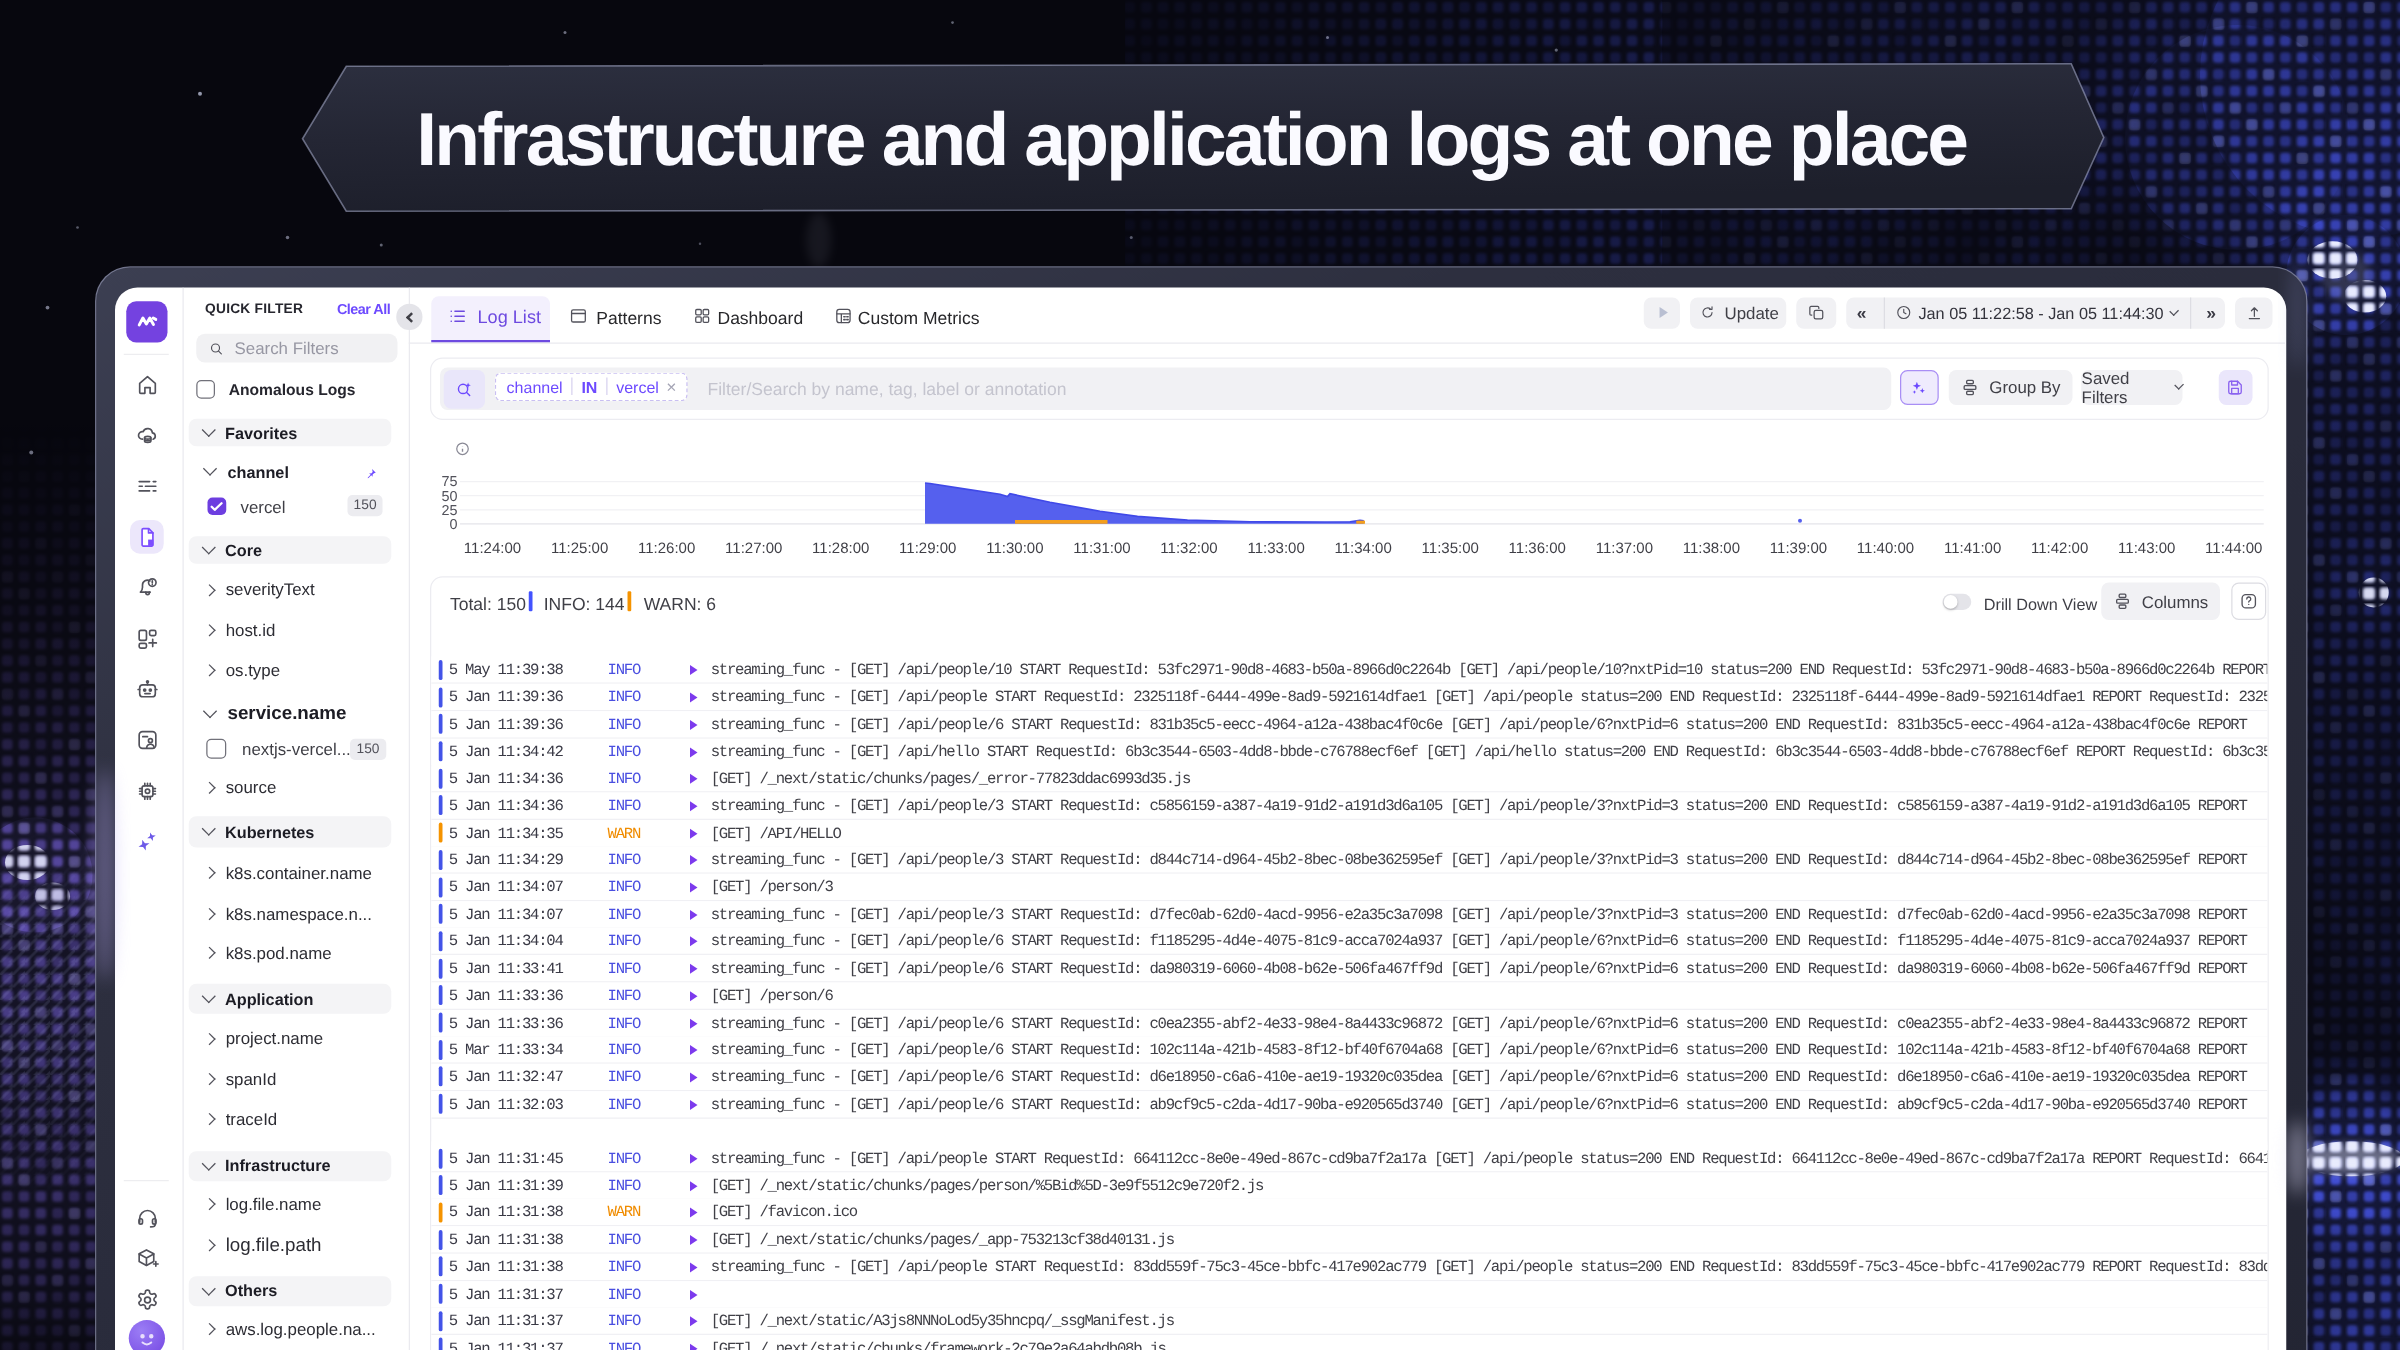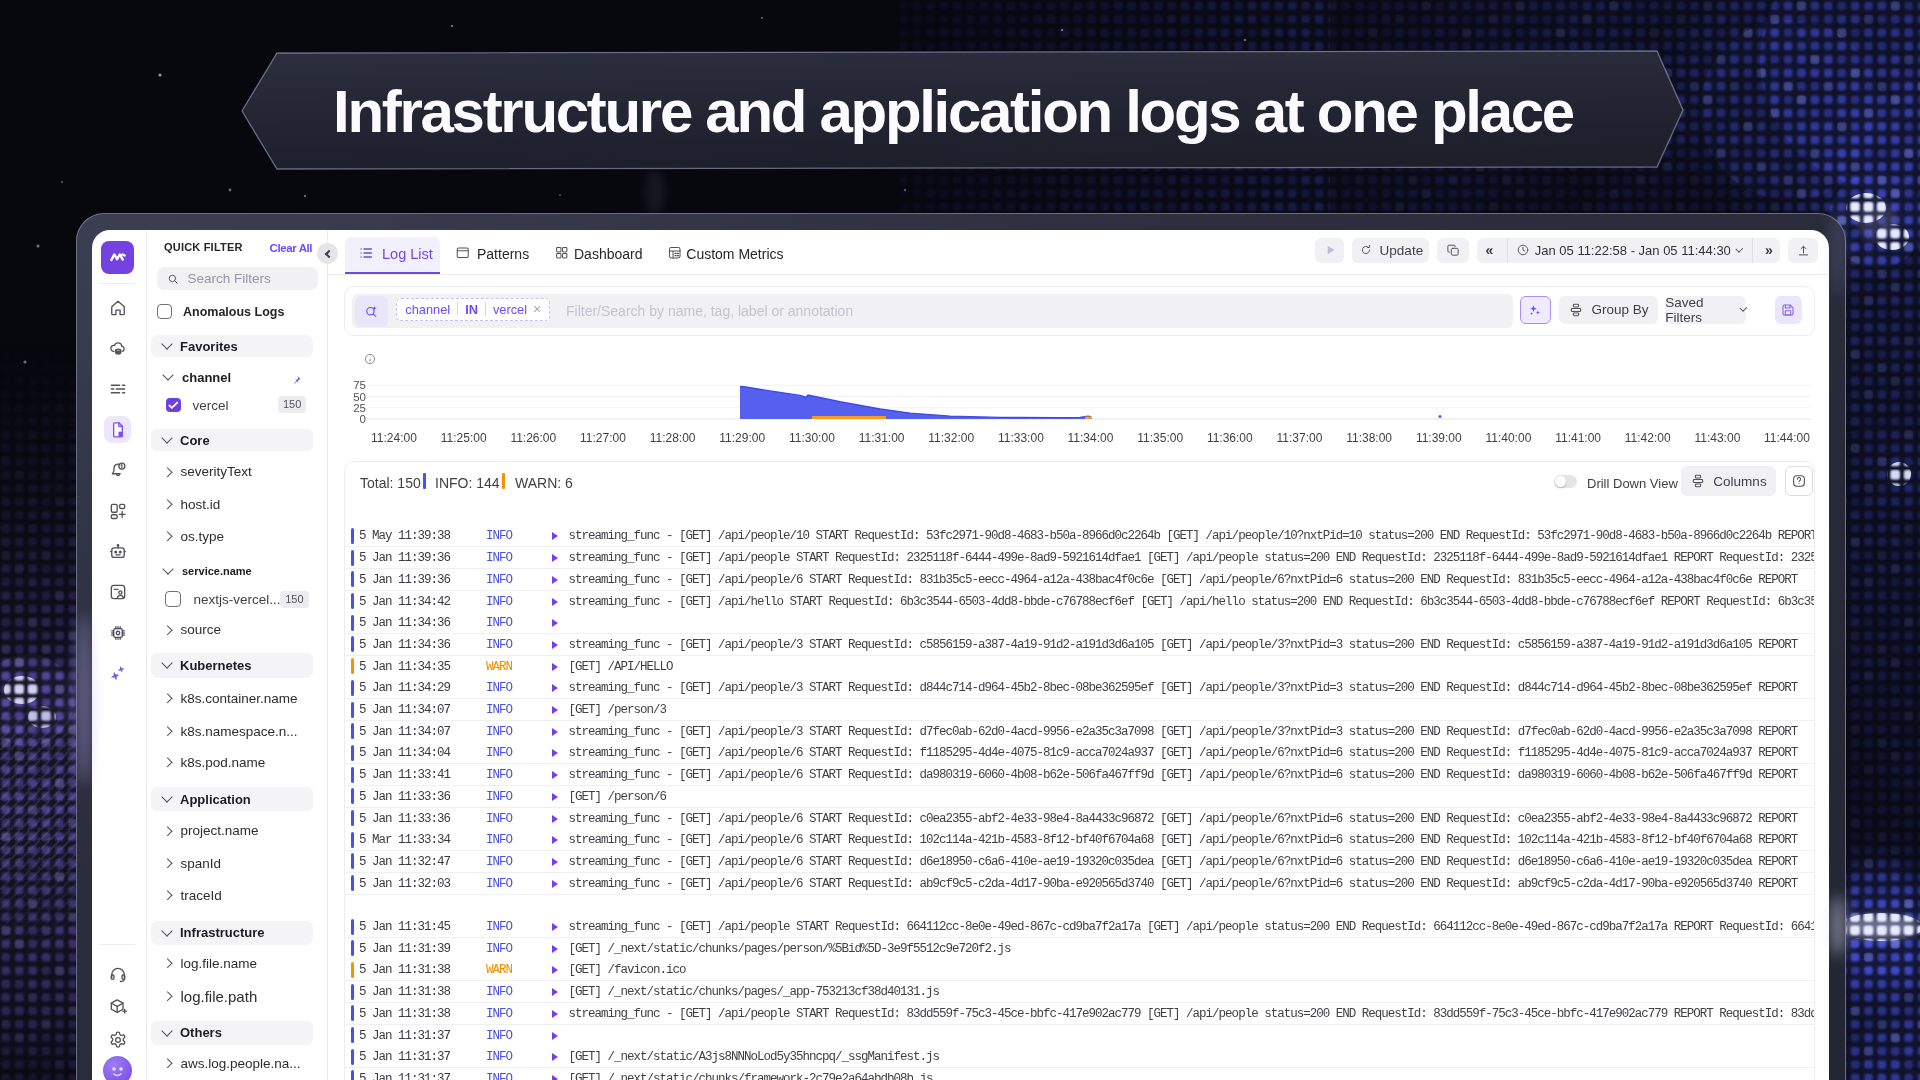--- a/index.html
+++ b/index.html
@@ -334,21 +334,21 @@
         <div class="qrow" style="top:493.5px;height:20px;padding-left:13px;gap:10px">
           <span class="chev r" style="width:6.5px;height:6.5px"></span>
           <span style="font-weight:400;color:#2c2c33;font-size:13.5px">host.id</span>
         </div>
         <div class="qrow" style="top:525.6px;height:20px;padding-left:13px;gap:10px">
           <span class="chev r" style="width:6.5px;height:6.5px"></span>
           <span style="font-weight:400;color:#2c2c33;font-size:13.5px">os.type</span>
         </div>
         <div class="qrow" style="top:559.5px;height:20px;padding-left:13px;gap:10px">
           <span class="chev d"></span>
-          <span style="font-weight:700;color:#1c1c24;font-size:11px">service.name</span>
+          <span style="font-weight:700;color:#1c1c24;font-size:15px">service.name</span>
         </div>
         <div class="abs" style="left:165.4px;top:590px">
           <span class="cbox" style="display:block;width:16px;height:16px"></span>
         </div>
         <div class="abs" style="left:193.6px;top:591px;font-size:13.5px;color:#3f3f46">nextjs-vercel...</div>
         <div class="abs chip150" style="left:280.2px;top:589.5px">150</div>
         <div class="qrow" style="top:618.9px;height:20px;padding-left:13px;gap:10px">
           <span class="chev r" style="width:6.5px;height:6.5px"></span>
           <span style="font-weight:400;color:#2c2c33;font-size:13.5px">source</span>
         </div>
@@ -599,20 +599,21 @@
             <span class="dt mono">5 Jan 11:34:42</span>
             <span class="sv mono" style="color:#4a4fe0">INFO</span>
             <span class="tri"></span>
             <span class="ms mono">streaming_func - [GET] /api/hello START RequestId: 6b3c3544-6503-4dd8-bbde-c76788ecf6ef [GET] /api/hello status=200 END RequestId: 6b3c3544-6503-4dd8-bbde-c76788ecf6ef REPORT RequestId: 6b3c3544-6503-4dd8</span>
           </div>
           <div class="trow" style="top:150.2px">
             <span class="bar" style="background:#4353e8"></span>
             <span class="dt mono">5 Jan 11:34:36</span>
             <span class="sv mono" style="color:#4a4fe0">INFO</span>
             <span class="tri"></span>
+            <span class="ms mono">[GET] /_next/static/chunks/pages/_error-77823ddac6993d35.js</span>
           </div>
           <div class="trow" style="top:171.9px">
             <span class="bar" style="background:#4353e8"></span>
             <span class="dt mono">5 Jan 11:34:36</span>
             <span class="sv mono" style="color:#4a4fe0">INFO</span>
             <span class="tri"></span>
             <span class="ms mono">streaming_func - [GET] /api/people/3 START RequestId: c5856159-a387-4a19-91d2-a191d3d6a105 [GET] /api/people/3?nxtPid=3 status=200 END RequestId: c5856159-a387-4a19-91d2-a191d3d6a105 REPORT</span>
           </div>
           <div class="trow" style="top:193.6px">
             <span class="bar" style="background:#f59300"></span>

